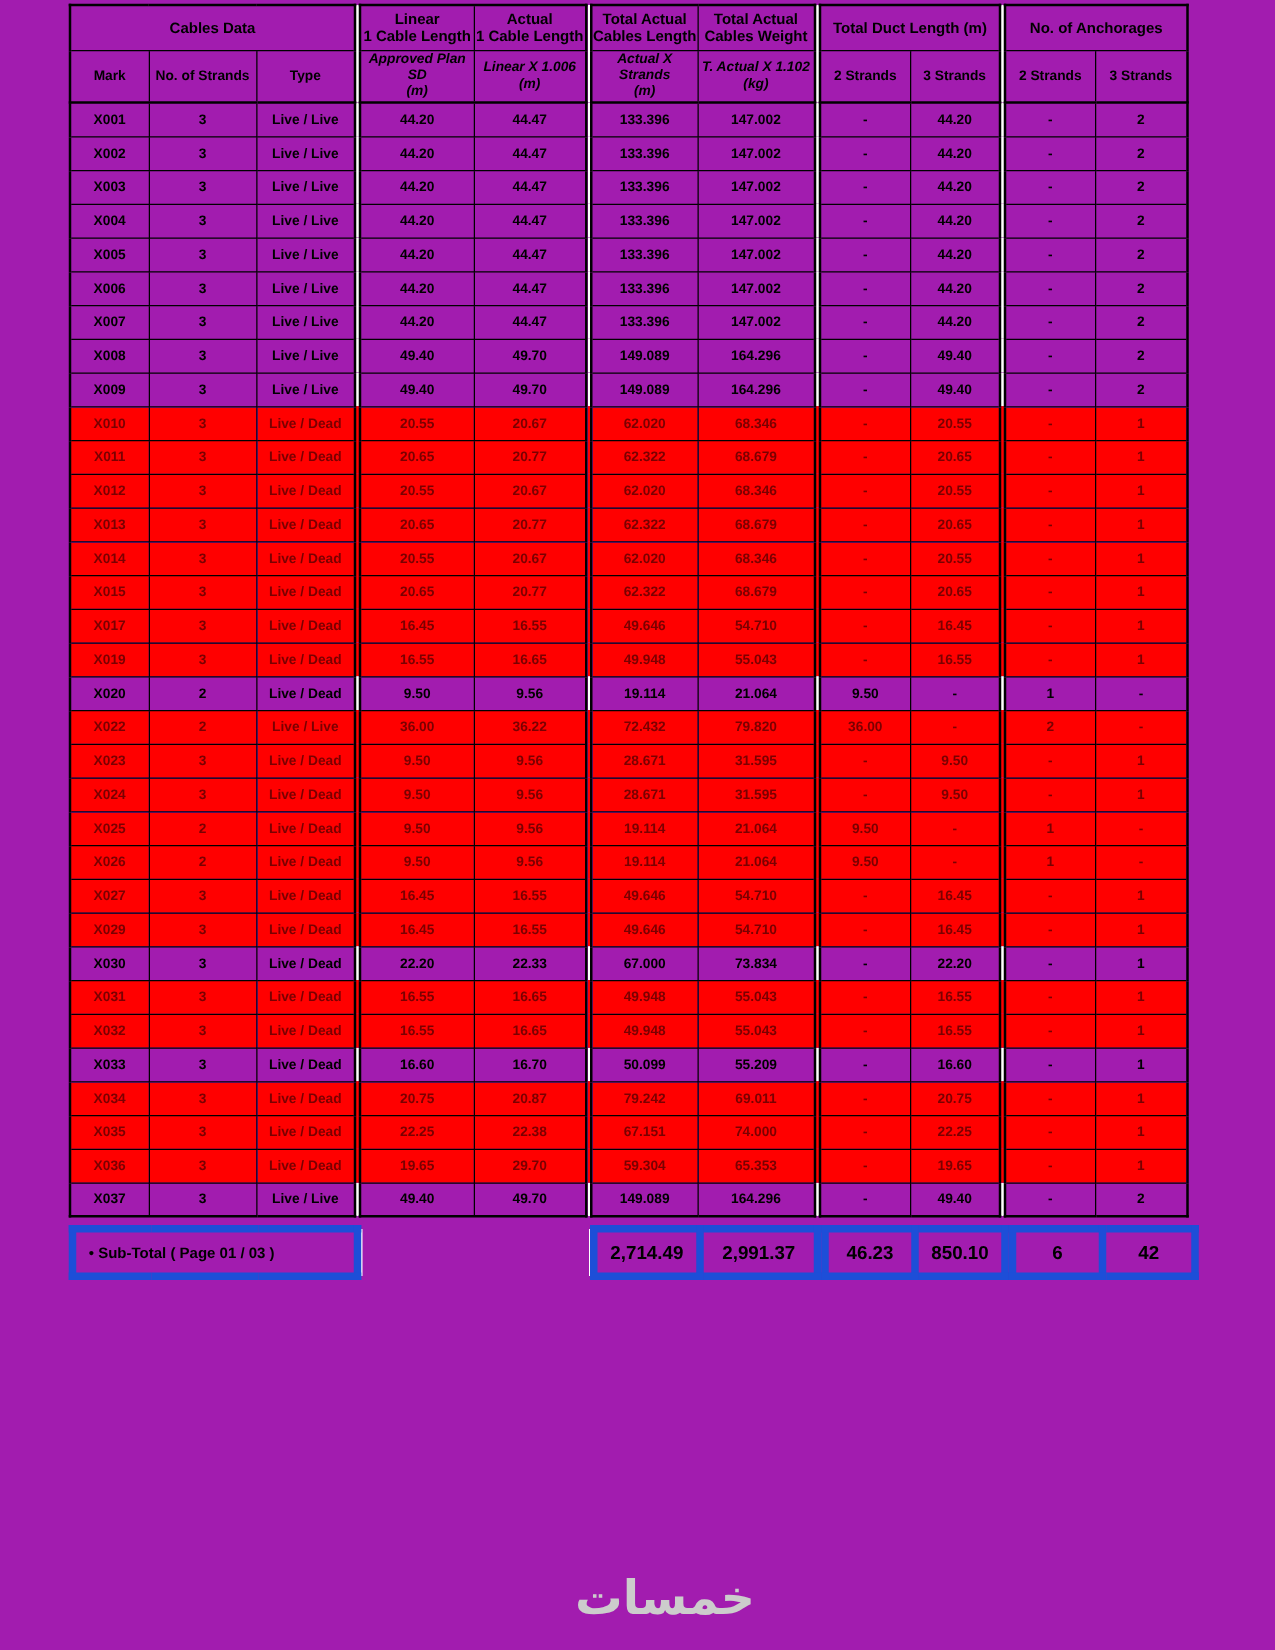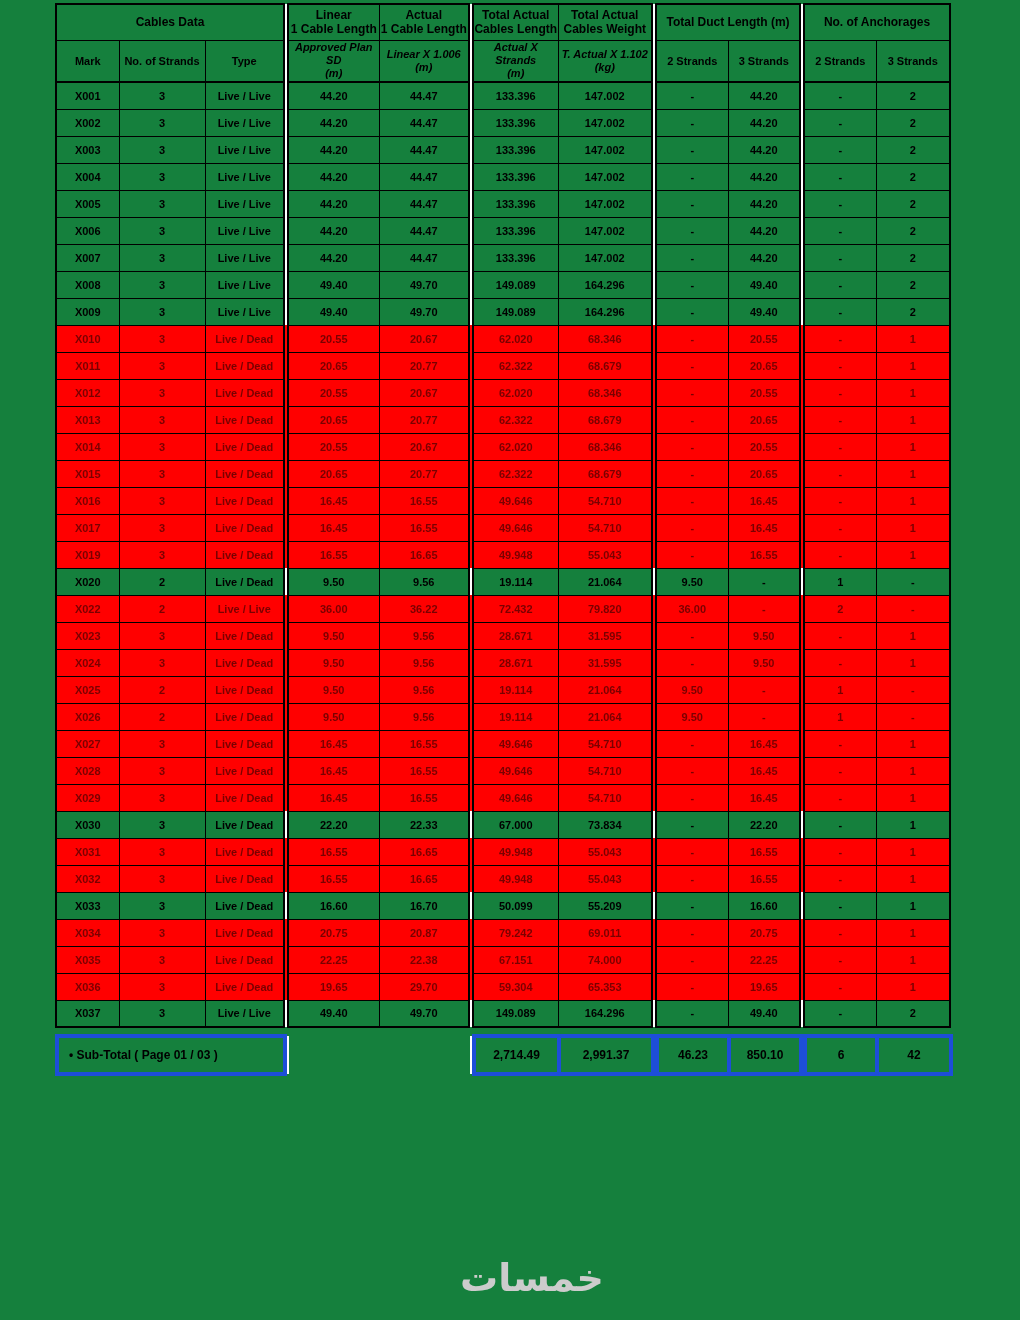--- a/index.html
+++ b/index.html
@@ -1,18 +1,18 @@
 <!DOCTYPE html>
 <html style="--hl-bg: #ff0000; --hl-fg: #7a0000; --wm: #cccccc;"><head>
 <meta charset="utf-8">
 <style>
   * { box-sizing: border-box; }
   html, body { margin: 0; padding: 0; background: #ffffff; }
   body { font-family: "Liberation Sans", sans-serif; }
-  .page { position: relative; width: 1020px; height: 1320px; background: #15803d; overflow: hidden; }
+  .page { position: relative; width: 1020px; height: 1320px; background: #a21caf; overflow: hidden; }
   .table-wrap { position: absolute; top: 3px; left: 55px; }
 
   table { border-collapse: collapse; table-layout: fixed; }
   th, td {
     border: 1px solid #000;
     font-weight: bold;
     text-align: center;
     vertical-align: middle;
     padding: 0;
     color: #000;
@@ -26,22 +26,22 @@
   .pre { white-space: pre-line; line-height: 1.2; }
 
   tbody td { height: 27px; font-size: 11px; }
   tbody tr:last-child td { border-bottom-width: 2px; }
   tr.hl td { background: var(--hl-bg, #ff0000); color: var(--hl-fg, #7a0000); }
 
   .gl { border-left-width: 2px; }
   .gr { border-right-width: 2px; }
 
   .subtotal { margin-top: 6px; }
-  .subtotal td { height: 38px; font-size: 12px; border: none; }
-  .subtotal td.box { border: 4px solid #1d4ed8; }
+  .subtotal td { height: 38px; font-size: 15px; border: none; }
+  .subtotal td.box { border: 6px solid #1d4ed8; }
   .subtotal td.labelbox { text-align: left; padding-left: 10px; font-size: 12px; }
 
   .watermark {
     position: absolute;
     top: 1256px;
     left: 0;
     width: 100%;
     text-align: center;
     font-family: "DejaVu Sans", sans-serif;
     font-size: 38px;
@@ -364,54 +364,37 @@
             <td class="gl">62.322</td>
             <td class="gr">68.679</td>
             <td class="gap"></td>
             <td class="gl">-</td>
             <td class="gr">20.65</td>
             <td class="gap"></td>
             <td class="gl">-</td>
             <td class="gr">1</td>
           </tr>
           <tr class="hl">
-            <td class="gl">X016</td>
+            <td class="gl">X017</td>
             <td class="">3</td>
             <td class="gr">Live / Dead</td>
             <td class="gap"></td>
             <td class="gl">16.45</td>
             <td class="gr">16.55</td>
             <td class="gap"></td>
             <td class="gl">49.646</td>
             <td class="gr">54.710</td>
             <td class="gap"></td>
             <td class="gl">-</td>
             <td class="gr">16.45</td>
             <td class="gap"></td>
             <td class="gl">-</td>
             <td class="gr">1</td>
           </tr>
           <tr class="hl">
-            <td class="gl">X017</td>
-            <td class="">3</td>
-            <td class="gr">Live / Dead</td>
-            <td class="gap"></td>
-            <td class="gl">16.45</td>
-            <td class="gr">16.55</td>
-            <td class="gap"></td>
-            <td class="gl">49.646</td>
-            <td class="gr">54.710</td>
-            <td class="gap"></td>
-            <td class="gl">-</td>
-            <td class="gr">16.45</td>
-            <td class="gap"></td>
-            <td class="gl">-</td>
-            <td class="gr">1</td>
-          </tr>
-          <tr class="hl">
             <td class="gl">X019</td>
             <td class="">3</td>
             <td class="gr">Live / Dead</td>
             <td class="gap"></td>
             <td class="gl">16.55</td>
             <td class="gr">16.65</td>
             <td class="gap"></td>
             <td class="gl">49.948</td>
             <td class="gr">55.043</td>
             <td class="gap"></td>
@@ -518,37 +501,20 @@
             <td class="gr">21.064</td>
             <td class="gap"></td>
             <td class="gl">9.50</td>
             <td class="gr">-</td>
             <td class="gap"></td>
             <td class="gl">1</td>
             <td class="gr">-</td>
           </tr>
           <tr class="hl">
             <td class="gl">X027</td>
-            <td class="">3</td>
-            <td class="gr">Live / Dead</td>
-            <td class="gap"></td>
-            <td class="gl">16.45</td>
-            <td class="gr">16.55</td>
-            <td class="gap"></td>
-            <td class="gl">49.646</td>
-            <td class="gr">54.710</td>
-            <td class="gap"></td>
-            <td class="gl">-</td>
-            <td class="gr">16.45</td>
-            <td class="gap"></td>
-            <td class="gl">-</td>
-            <td class="gr">1</td>
-          </tr>
-          <tr class="hl">
-            <td class="gl">X028</td>
             <td class="">3</td>
             <td class="gr">Live / Dead</td>
             <td class="gap"></td>
             <td class="gl">16.45</td>
             <td class="gr">16.55</td>
             <td class="gap"></td>
             <td class="gl">49.646</td>
             <td class="gr">54.710</td>
             <td class="gap"></td>
             <td class="gl">-</td>

